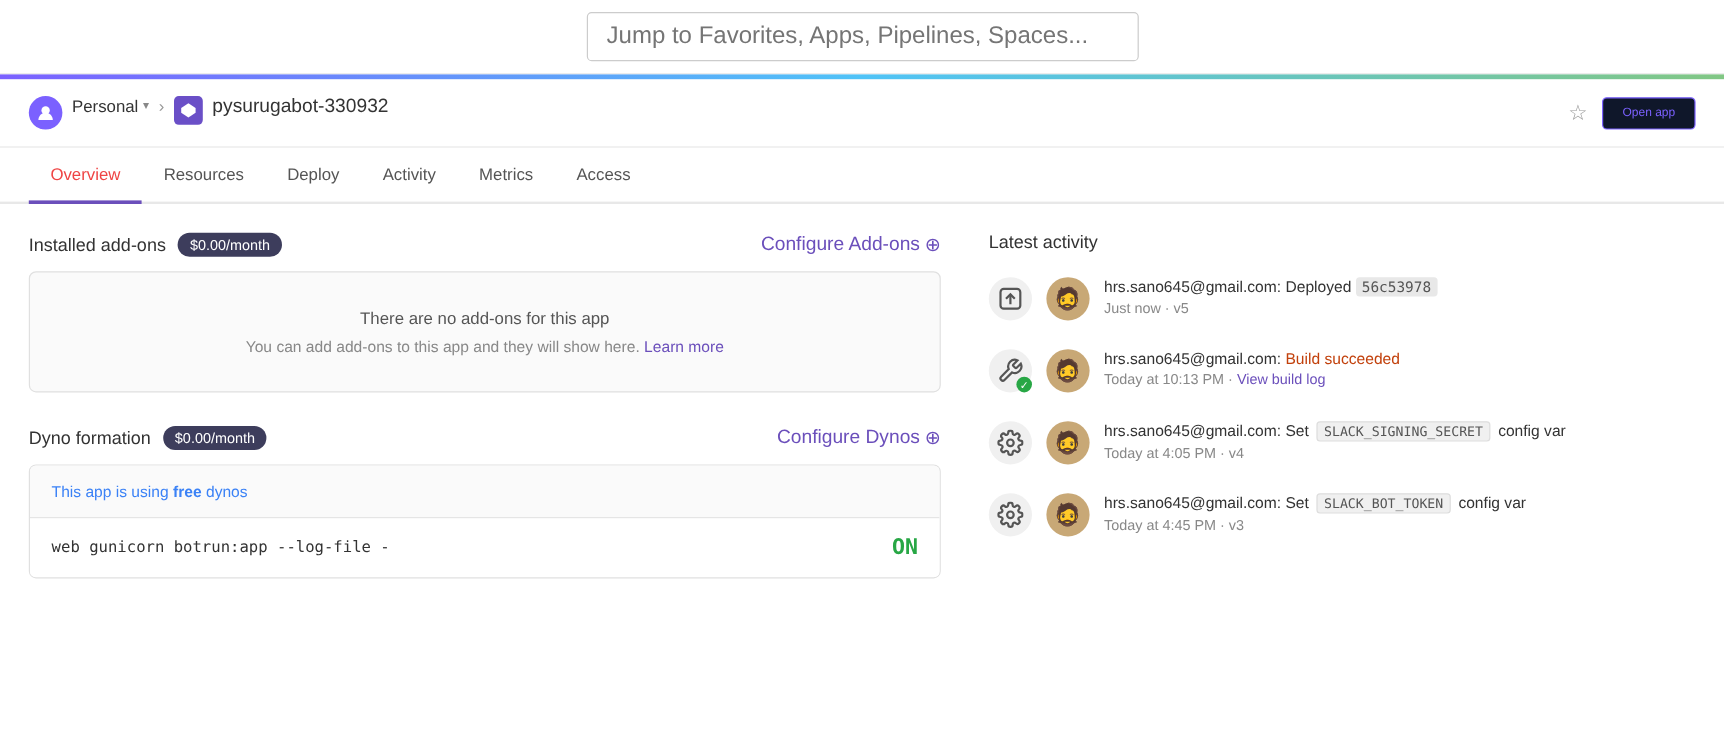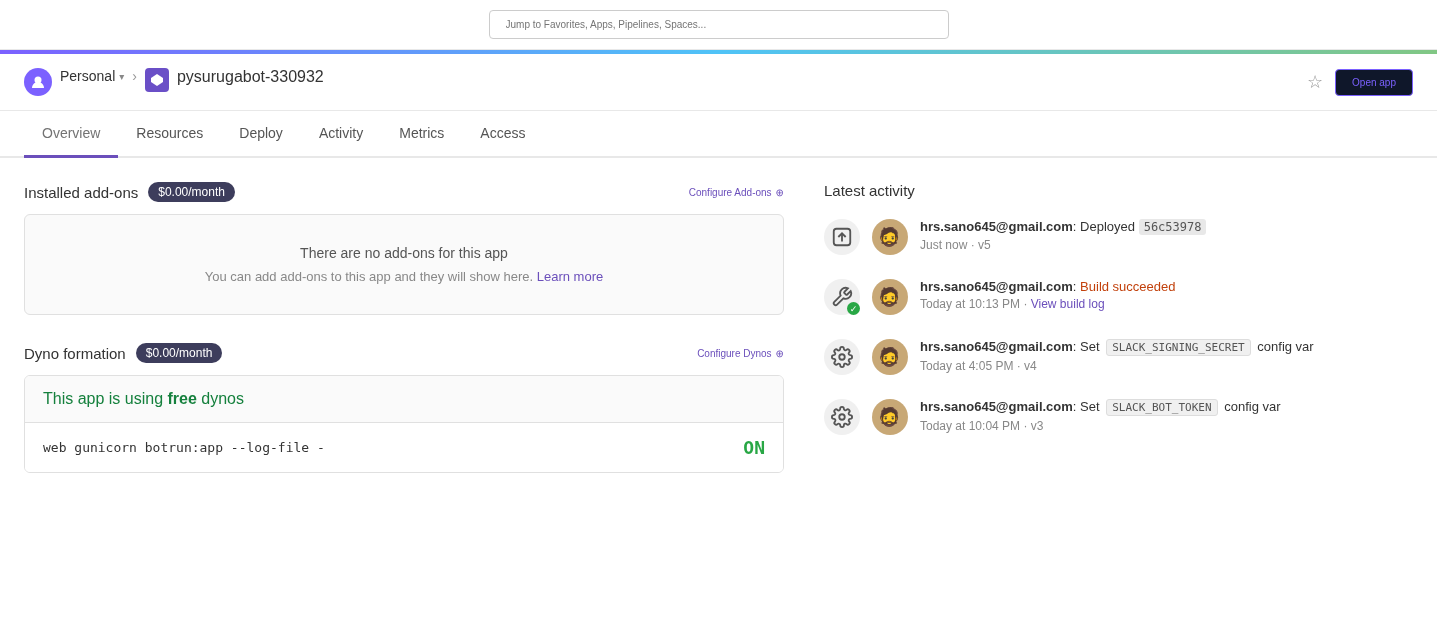--- a/index.html
+++ b/index.html
@@ -12,21 +12,21 @@
       align-items: center;
       padding: 10px 0;
       border-bottom: 1px solid #e8e8e8;
       background: #fff;
     }
     .search-box {
       width: 460px;
       padding: 8px 16px;
       border: 1px solid #ccc;
       border-radius: 4px;
-      font-size: 10px;
+      font-size: 20px;
       color: #999;
       outline: none;
     }
 
     
     .gradient-bar {
       height: 4px;
       background: linear-gradient(to right, #7B61FF, #4FC3F7, #81C784);
     }
 
@@ -79,21 +79,21 @@
     .nav-tab {
       padding: 14px 18px;
       font-size: 14px;
       color: #555;
       cursor: pointer;
       border-bottom: 3px solid transparent;
       margin-bottom: -2px;
       white-space: nowrap;
     }
     .nav-tab.active {
-      color: #737373;
+      color: #ef4444;
       border-bottom-color: #6B4FBB;
       font-weight: 500;
     }
 
     
     .main-content {
       display: flex;
       padding: 24px;
       gap: 40px;
     }
@@ -119,21 +119,21 @@
       background: #3D3D5C;
       color: white;
       border-radius: 12px;
       padding: 3px 10px;
       font-size: 12px;
       font-weight: 500;
     }
     .configure-link {
       color: #6B4FBB;
       text-decoration: none;
-      font-size: 10px;
+      font-size: 16px;
       display: flex; align-items: center; gap: 4px;
     }
 
     
     .addons-empty {
       border: 1px solid #e0e0e0;
       border-radius: 6px;
       padding: 30px;
       text-align: center;
       background: #fafafa;
@@ -152,22 +152,22 @@
 
     
     .dyno-box {
       border: 1px solid #e0e0e0;
       border-radius: 6px;
       overflow: hidden;
       margin-bottom: 8px;
     }
     .dyno-info {
       padding: 14px 18px;
-      font-size: 16px;
-      color: #15803d;
+      font-size: 13px;
+      color: #3b82f6;
       border-bottom: 1px solid #e0e0e0;
       background: #fafafa;
     }
     .dyno-info strong { font-weight: 700; }
     .dyno-command {
       padding: 14px 18px;
       font-family: monospace;
       font-size: 13px;
       color: #333;
       background: white;
@@ -203,21 +203,21 @@
     .activity-avatar {
       width: 36px; height: 36px;
       border-radius: 50%;
       background: #c8a876;
       display: flex; align-items: center; justify-content: center;
       font-size: 18px;
       flex-shrink: 0;
     }
     .activity-content { flex: 1; }
     .activity-line1 { font-size: 13px; color: #333; margin-bottom: 3px; }
-    .activity-line1 strong { font-weight: 700; }
+    .activity-line1 strong { font-weight: 400; }
     .activity-line1 .build-success { color: #c2410c; font-weight: 500; }
     .activity-time { font-size: 12px; color: #888; }
     .activity-time a { color: #6B4FBB; text-decoration: none; }
     .commit-badge {
       display: inline-block;
       background: #e8e8e8;
       border-radius: 3px;
       padding: 1px 5px;
       font-family: monospace;
       font-size: 12px;
@@ -398,18 +398,18 @@
         </svg>
       </div>
       <div class="activity-avatar">🧔</div>
       <div class="activity-content">
         <div class="activity-line1">
           <strong>hrs.sano645@gmail.com</strong>:
           <span>Set</span>
           <span class="config-var-badge">SLACK_BOT_TOKEN</span>
           <span>config var</span>
         </div>
-        <div class="activity-time">Today at 10:04 PM · v3</div>
+        <div class="activity-time">Today at 4:45 PM · v3</div>
       </div>
     </div>
 
   </div>
 </div>
 
 </body></html>

